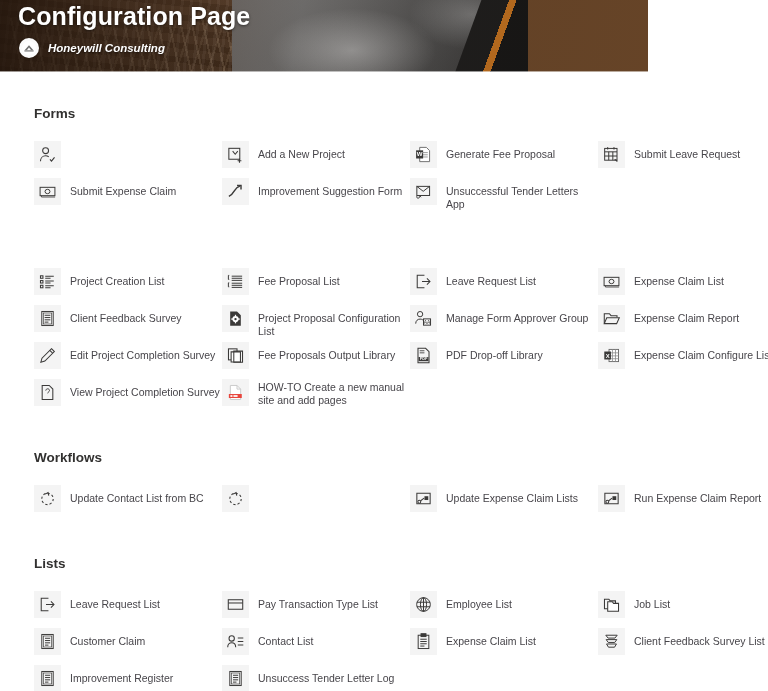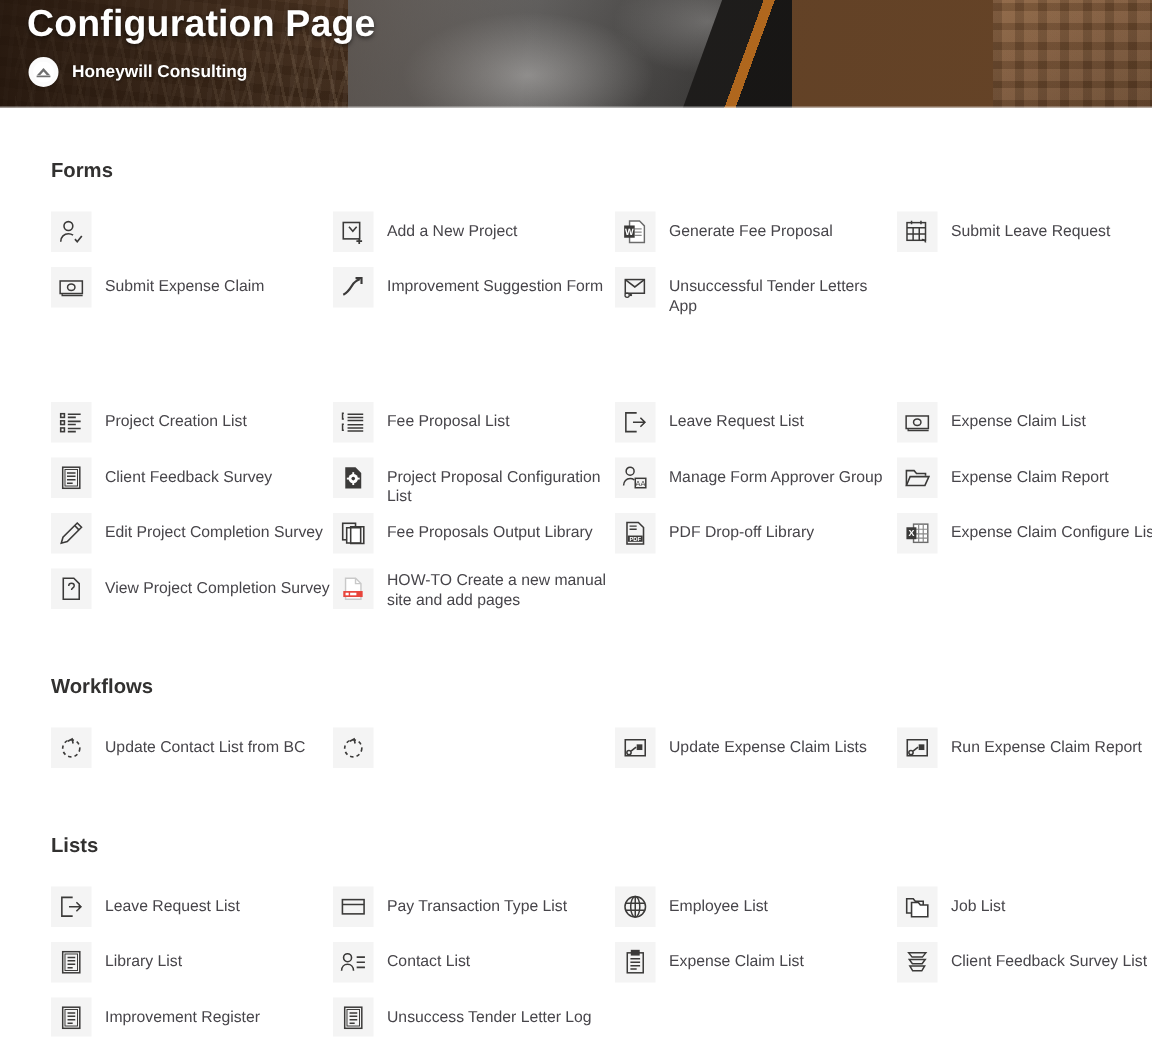--- a/index.html
+++ b/index.html
@@ -3,21 +3,21 @@
 <meta charset="utf-8">
 <style>
   html,body{margin:0;padding:0;}
   body{
     width:768px;height:691px;overflow:hidden;background:#ffffff;
     font-family:"Liberation Sans","DejaVu Sans",sans-serif;
     -webkit-font-smoothing:antialiased;
   }
 
   
-  .banner{position:relative;width:768px;height:72px;overflow:hidden;background:#3a2a20;}
+  .banner{position:relative;width:648px;height:72px;overflow:hidden;background:#3a2a20;}
   .banner-photo{position:absolute;top:0;bottom:0;background-repeat:no-repeat;}
   .ph1{left:0;width:250px;
     background:
       repeating-linear-gradient(96deg, rgba(255,255,255,.07) 0 3px, rgba(0,0,0,.05) 3px 9px),
       repeating-linear-gradient(6deg, rgba(0,0,0,.10) 0 6px, rgba(255,255,255,.04) 6px 14px),
       linear-gradient(170deg,#7a5436 0%,#6b4a30 40%,#4e341f 100%);
   }
   .ph1:after{content:"";position:absolute;left:10px;top:18px;width:230px;height:54px;
     background:
       repeating-linear-gradient(78deg, rgba(255,226,190,.20) 0 2px, rgba(0,0,0,0) 2px 11px),
@@ -49,21 +49,21 @@
   }
   .banner-shade{position:absolute;inset:0;
     background:linear-gradient(100deg, rgba(30,18,10,.88) 0%, rgba(40,26,16,.55) 26%, rgba(40,30,22,.18) 46%, rgba(40,30,22,.10) 100%);
   }
   .banner-title{position:absolute;left:18px;top:2px;font-size:25px;font-weight:bold;color:#ffffff;
     letter-spacing:.1px;text-shadow:0 1px 3px rgba(0,0,0,.55);}
   .banner-sub{position:absolute;left:19px;top:38px;display:flex;align-items:center;gap:9px;}
   .logo-badge{width:20px;height:20px;border-radius:50%;background:#fbfbfb;
     display:flex;align-items:center;justify-content:center;box-shadow:0 0 0 1px rgba(0,0,0,.08);}
   .logo-badge svg{display:block;}
-  .sub-text{font-size:11.5px;font-weight:bold;color:#ffffff;text-shadow:0 1px 2px rgba(0,0,0,.5);}
+  .sub-text{font-size:11.5px;font-weight:bold;color:#ffffff;text-shadow:0 1px 2px rgba(0,0,0,.5);font-style:italic;}
   .banner-rule{position:absolute;left:0;bottom:0;width:768px;height:1px;background:rgba(255,255,255,.55);}
 
   
   .content{padding:0 0 0 0;}
   .section{margin:16px;}
   .section-title{font-size:13.5px;font-weight:bold;color:#323130;padding-left:18px;}
   .grid{display:grid;grid-template-columns:188px 188px 188px 188px;
         column-gap:0;row-gap:0;padding-left:18px;}
   .tile{display:flex;align-items:flex-start;gap:9px;height:37px;padding-top:0;}
   .tile-ico{flex:0 0 auto;width:27px;height:27px;background:#f4f4f4;
@@ -463,21 +463,21 @@
       </div>
 
       <div class="tile">
         <span class="tile-ico">
           <svg width="19" height="19" viewBox="0 0 20 20" fill="none" stroke="#3b3a39" stroke-width="1.05">
             <rect x="4" y="2.6" width="12" height="14.8"></rect>
             <rect x="5.6" y="4.2" width="8.8" height="11.6" stroke-width=".7"></rect>
             <path d="M7.4 6.6h5.4M7.4 9h5.4M7.4 11.4h5.4M7.4 13.8h3.6"></path>
           </svg>
         </span>
-        <span class="tile-label">Library List</span>
+        <span class="tile-label">Customer Claim</span>
       </div>
 
       <div class="tile">
         <span class="tile-ico">
           <svg width="19" height="19" viewBox="0 0 20 20" fill="none" stroke="#3b3a39" stroke-width="1.1">
             <circle cx="6" cy="6.8" r="2.8"></circle>
             <path d="M1.8 16c0-2.9 1.9-4.6 4.2-4.6S10.2 13.1 10.2 16"></path>
             <path d="M12.4 6.4h5.8M12.4 10h5.8M12.4 13.6h5.8"></path>
           </svg>
         </span>

